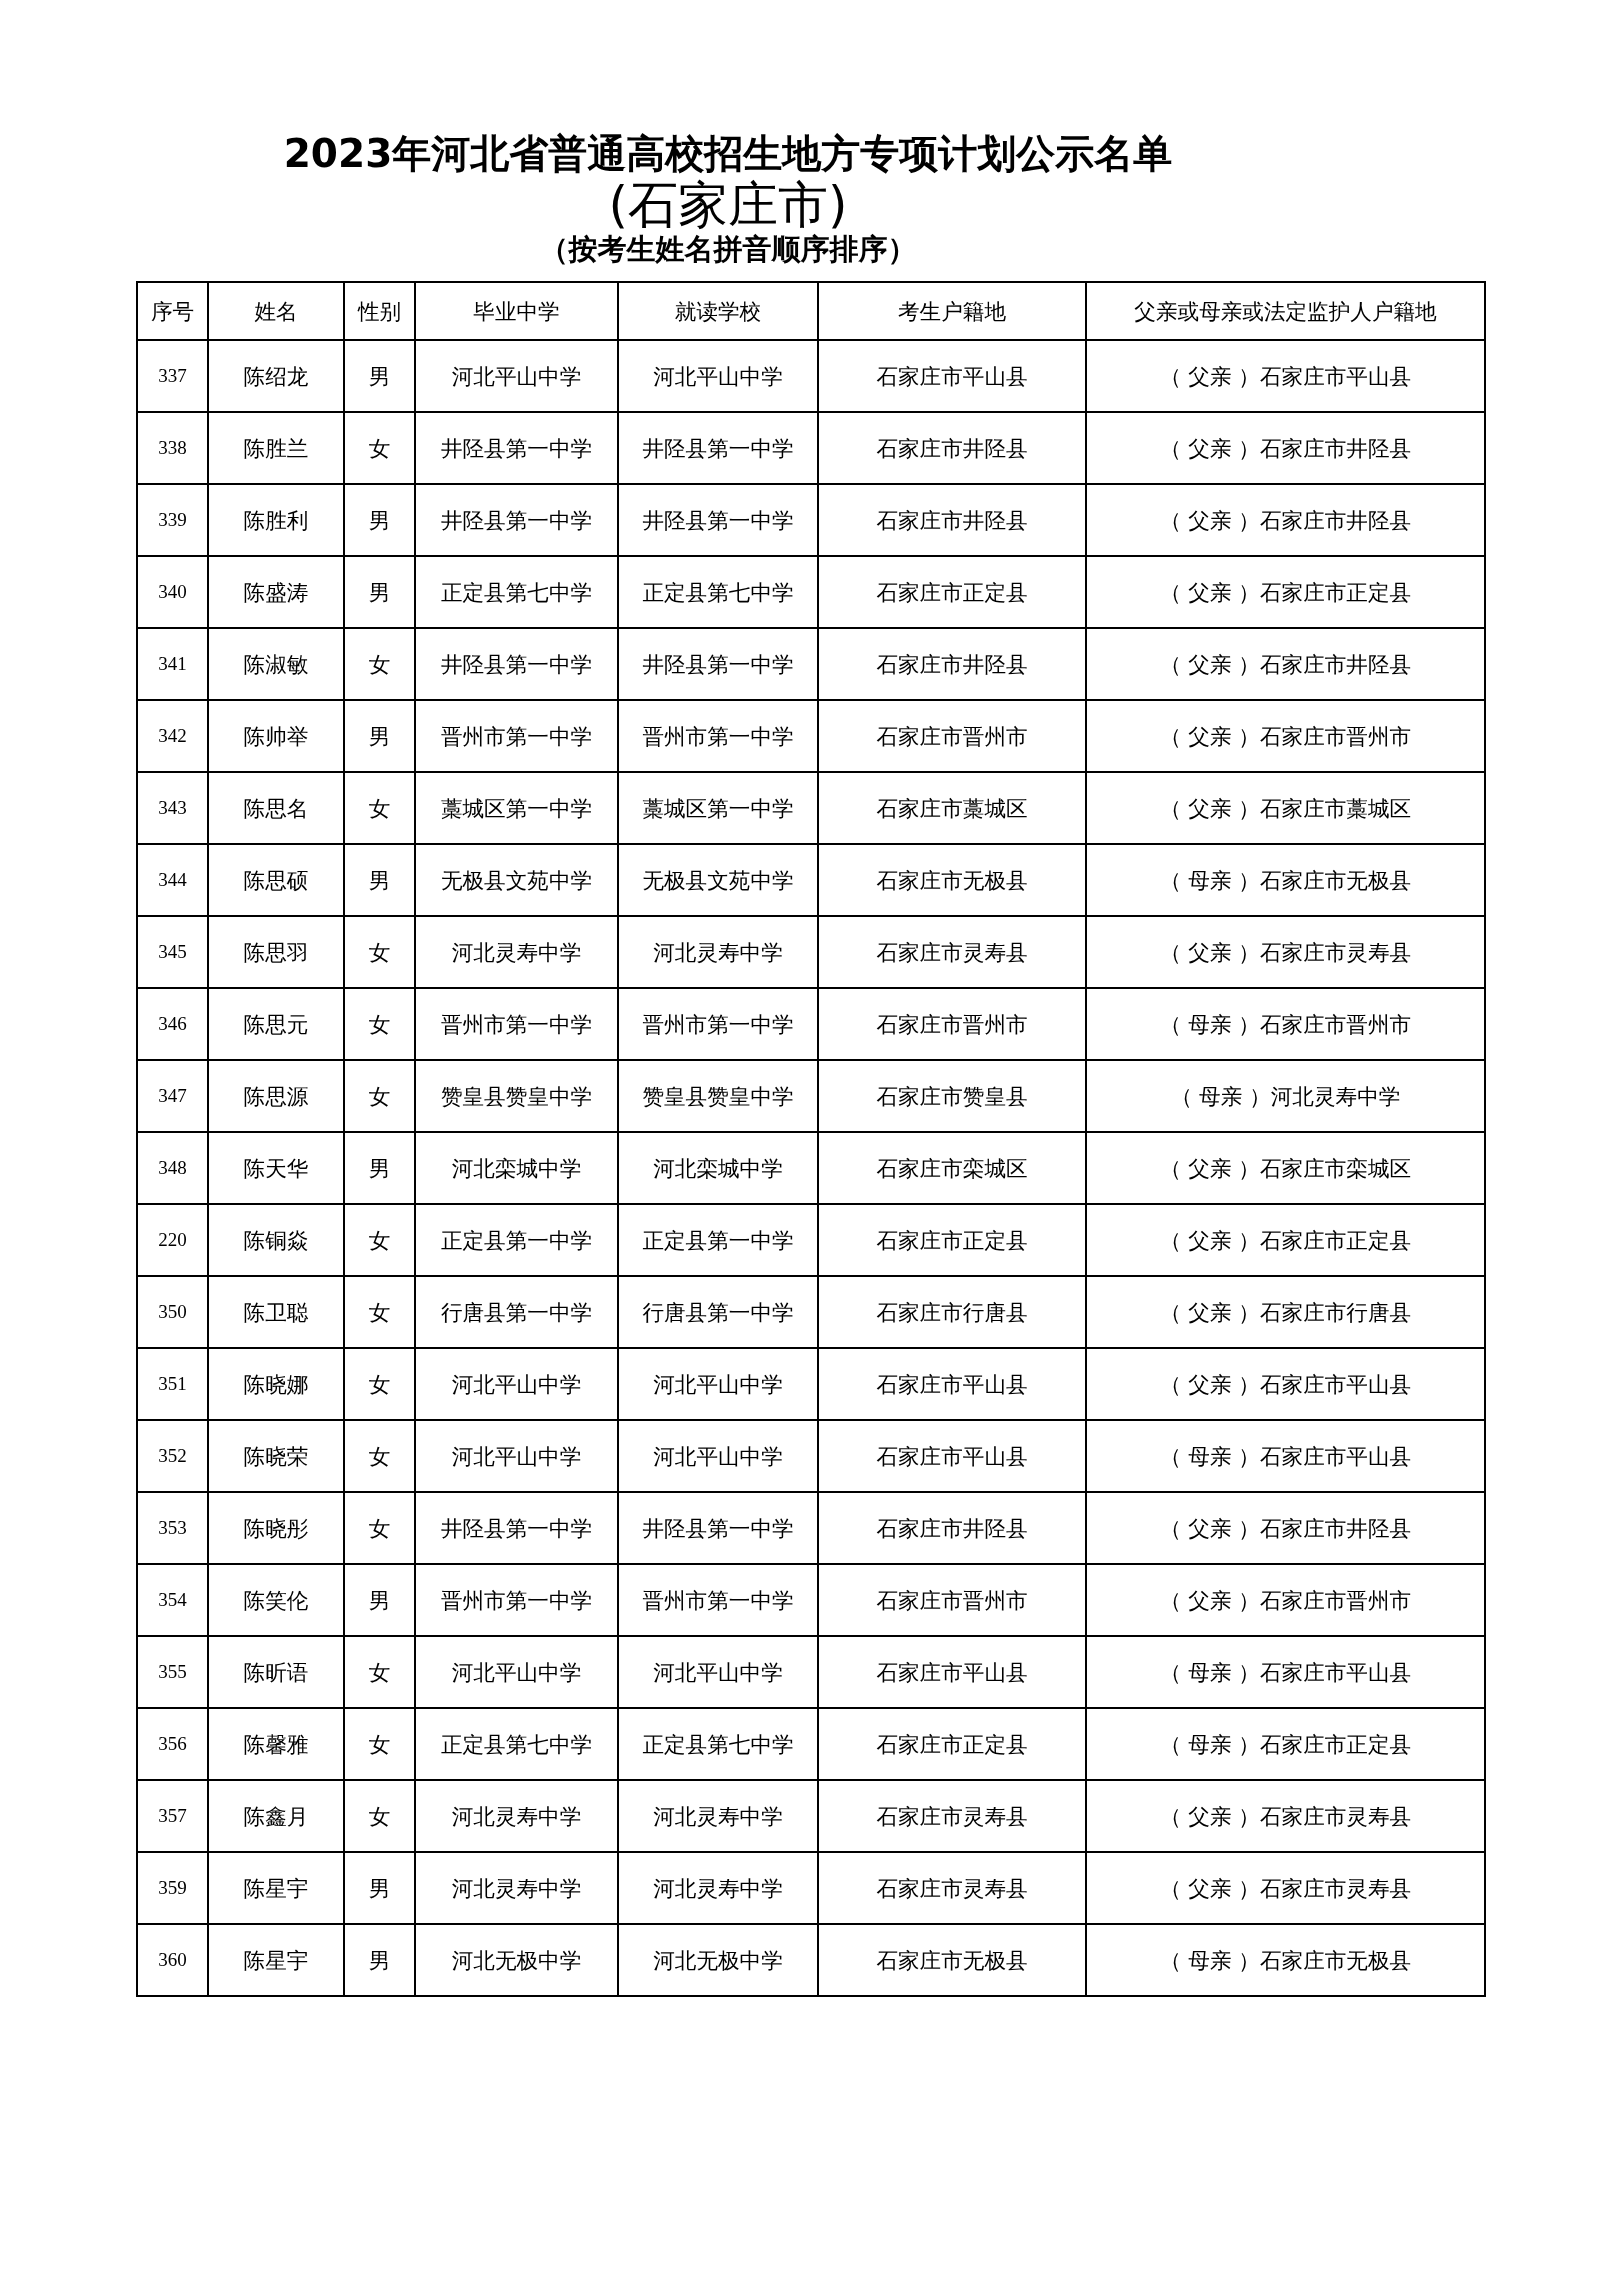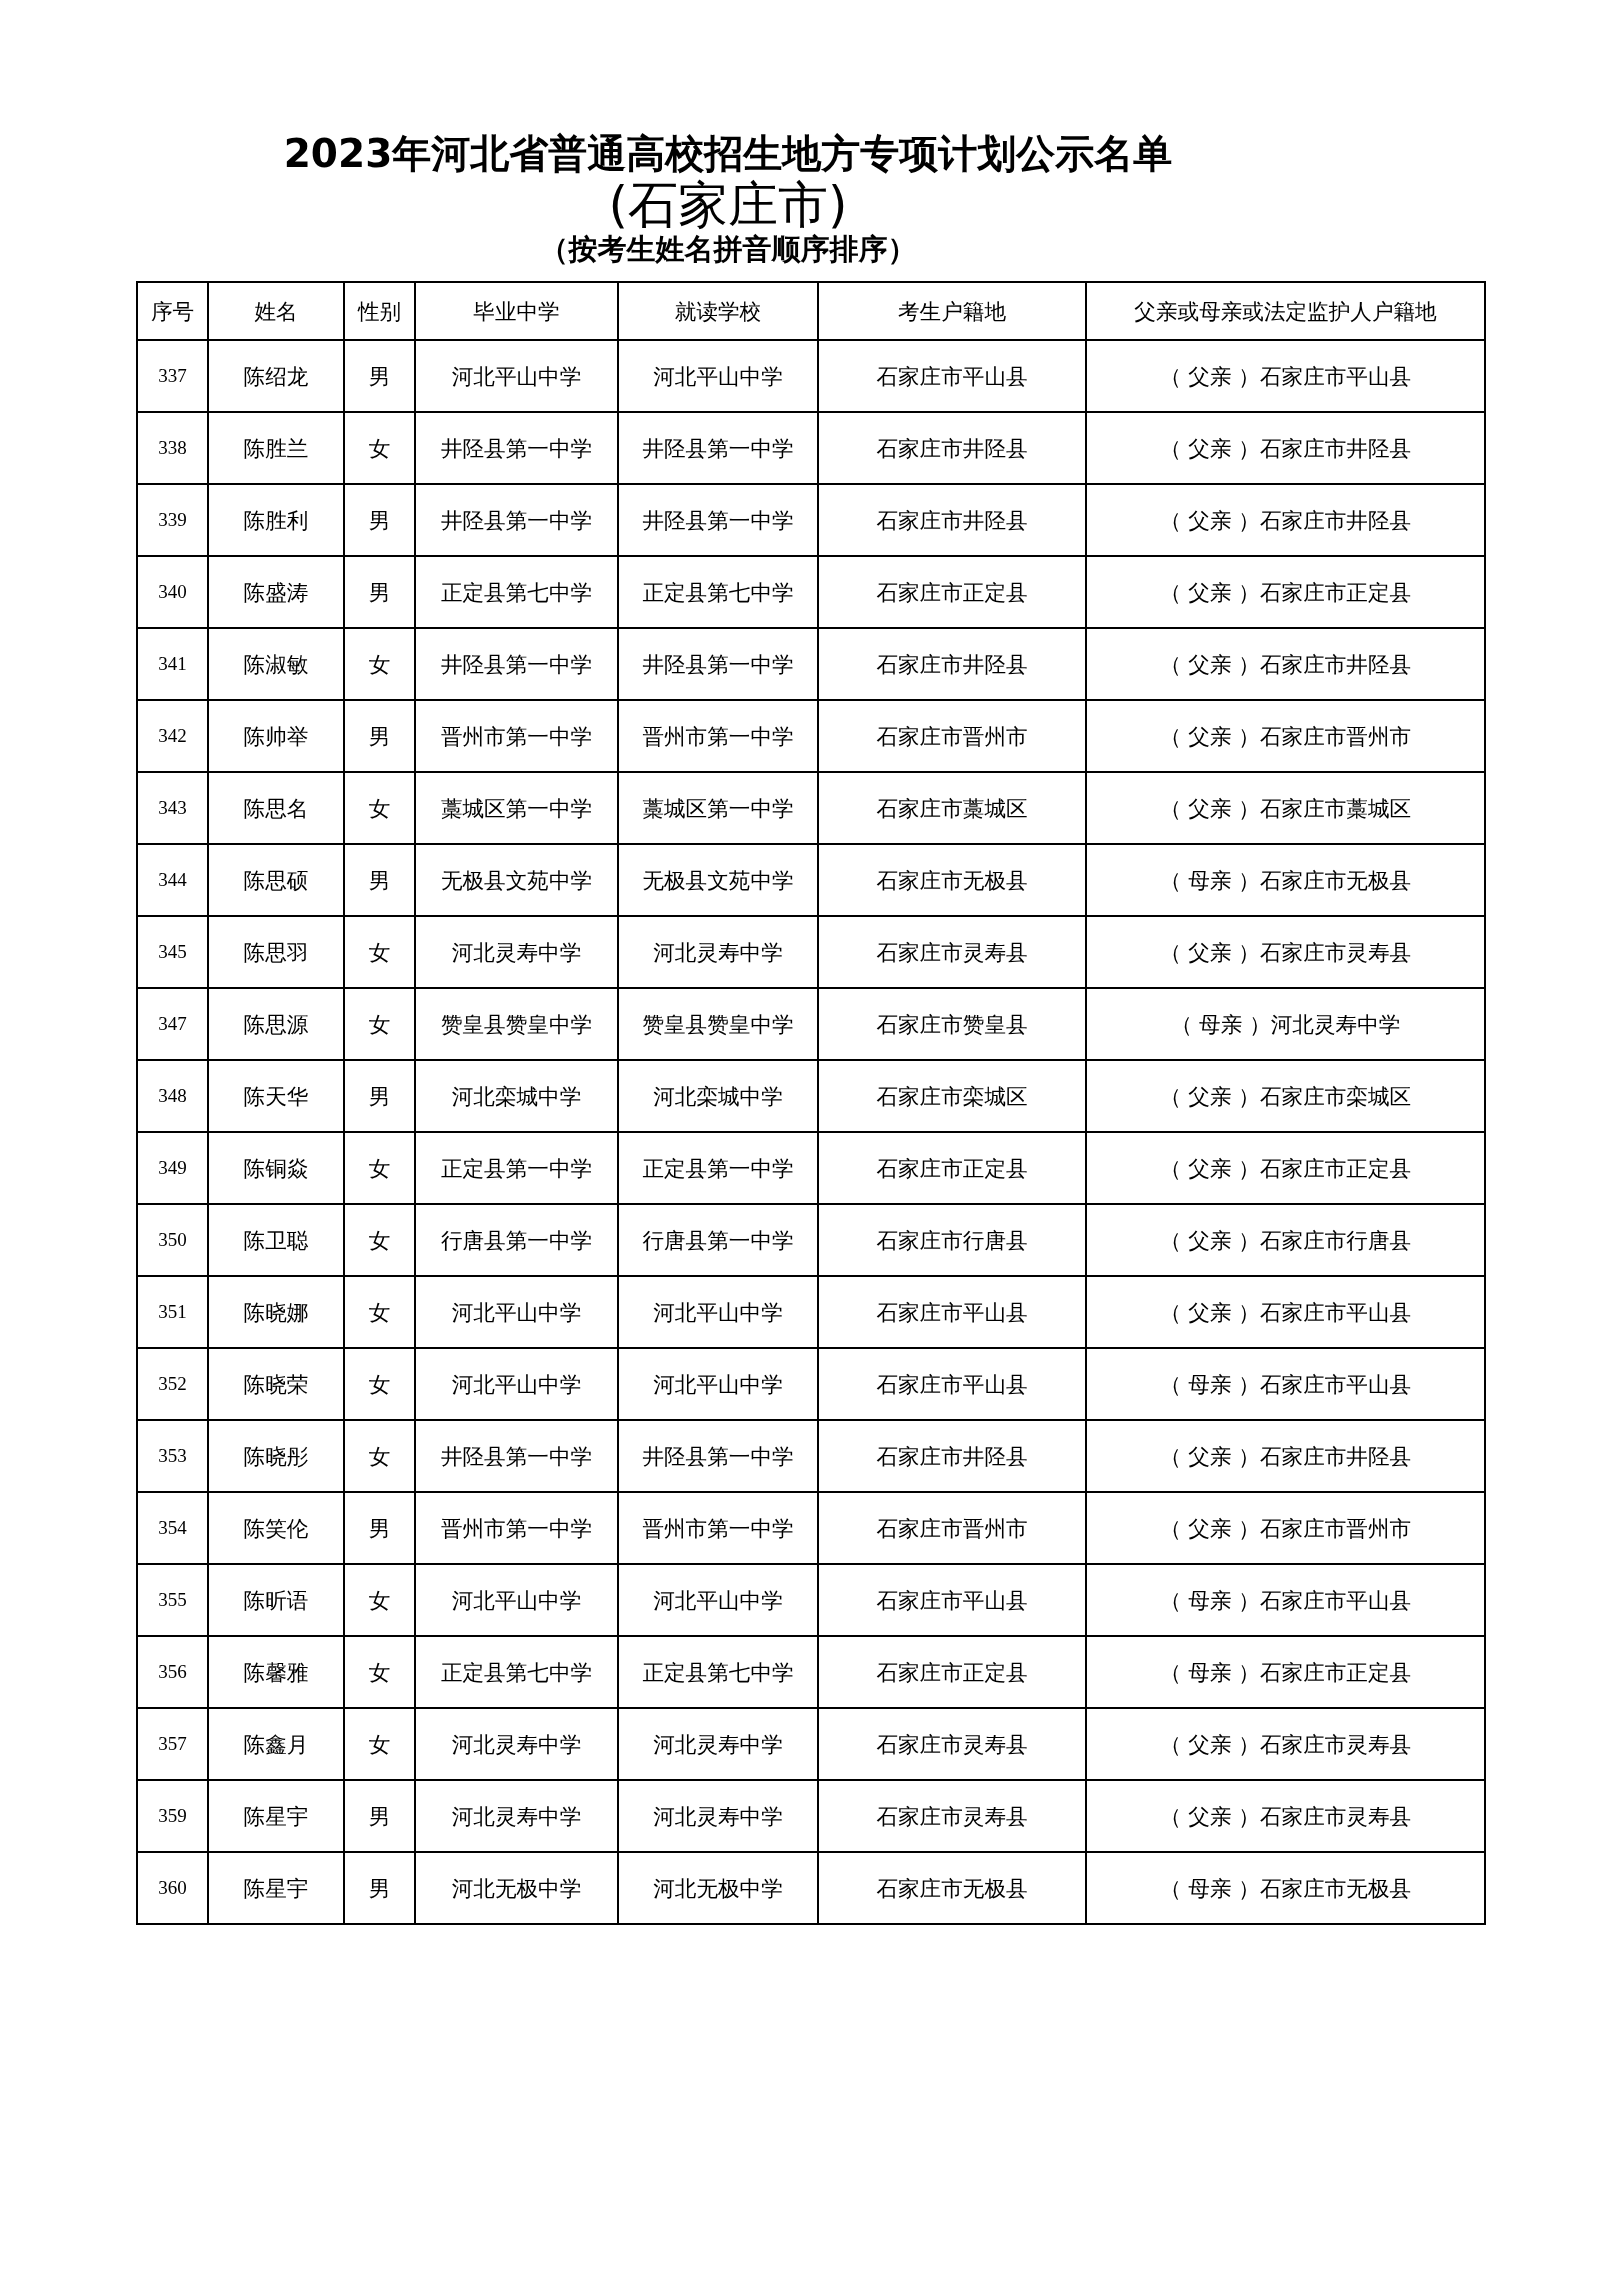--- a/index.html
+++ b/index.html
@@ -125,39 +125,48 @@
       <tr>
         <td class="num">345</td>
         <td>陈思羽</td>
         <td>女</td>
         <td>河北灵寿中学</td>
         <td>河北灵寿中学</td>
         <td>石家庄市灵寿县</td>
         <td class="parent">（ 父亲 ）石家庄市灵寿县</td>
       </tr>
       <tr>
+        <td class="num">346</td>
+        <td>陈思元</td>
+        <td>女</td>
+        <td>晋州市第一中学</td>
+        <td>晋州市第一中学</td>
+        <td>石家庄市晋州市</td>
+        <td class="parent">（ 母亲 ）石家庄市晋州市</td>
+      </tr>
+      <tr>
         <td class="num">347</td>
         <td>陈思源</td>
         <td>女</td>
         <td>赞皇县赞皇中学</td>
         <td>赞皇县赞皇中学</td>
         <td>石家庄市赞皇县</td>
         <td class="parent">（ 母亲 ）河北灵寿中学</td>
       </tr>
       <tr>
         <td class="num">348</td>
         <td>陈天华</td>
         <td>男</td>
         <td>河北栾城中学</td>
         <td>河北栾城中学</td>
         <td>石家庄市栾城区</td>
         <td class="parent">（ 父亲 ）石家庄市栾城区</td>
       </tr>
       <tr>
-        <td class="num">349</td>
+        <td class="num">220</td>
         <td>陈铜焱</td>
         <td>女</td>
         <td>正定县第一中学</td>
         <td>正定县第一中学</td>
         <td>石家庄市正定县</td>
         <td class="parent">（ 父亲 ）石家庄市正定县</td>
       </tr>
       <tr>
         <td class="num">350</td>
         <td>陈卫聪</td>

